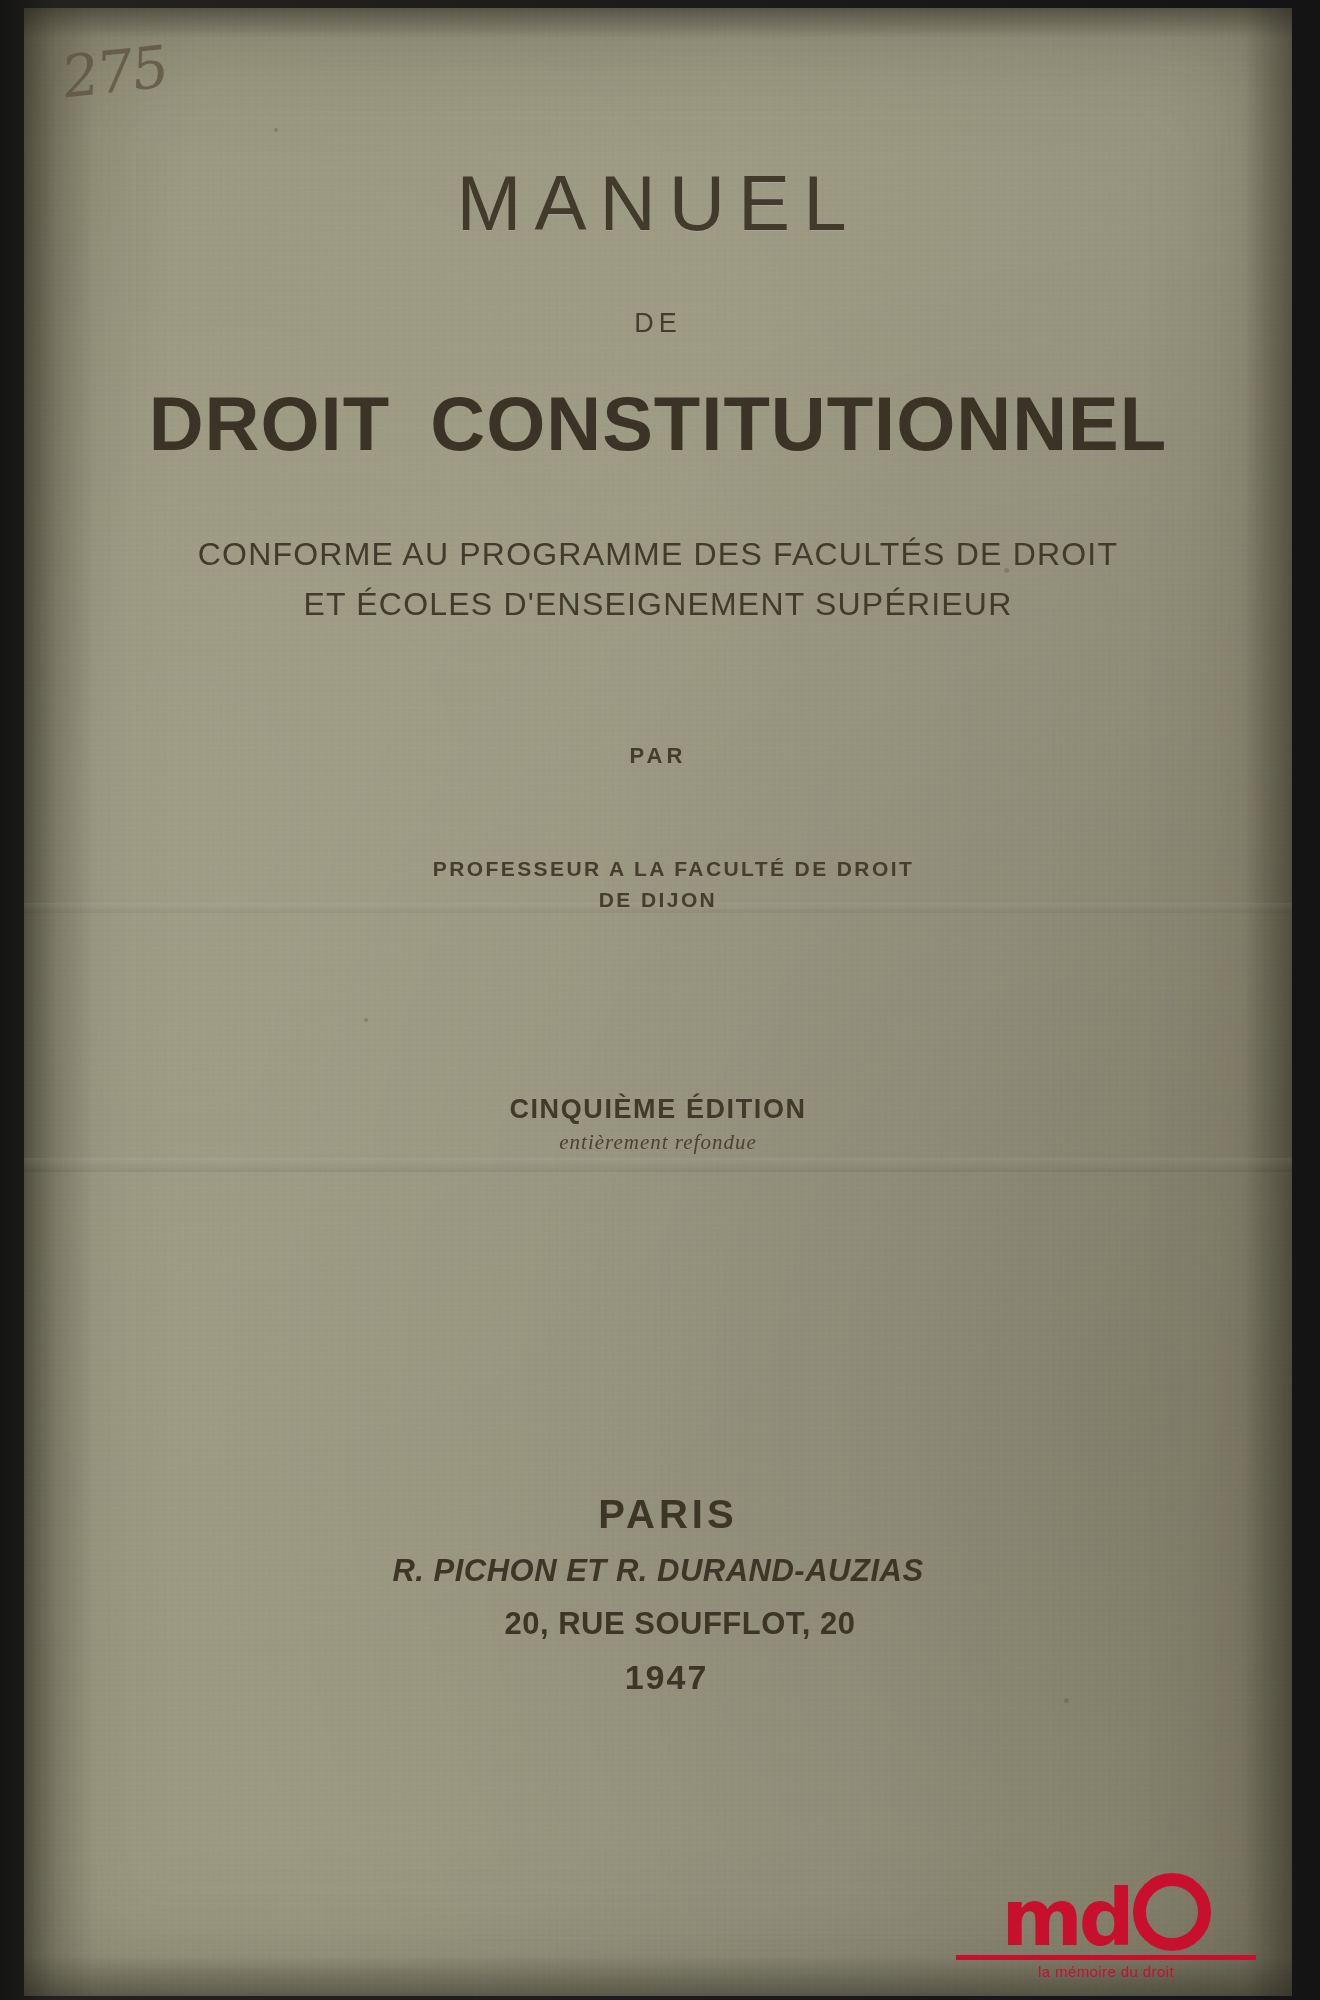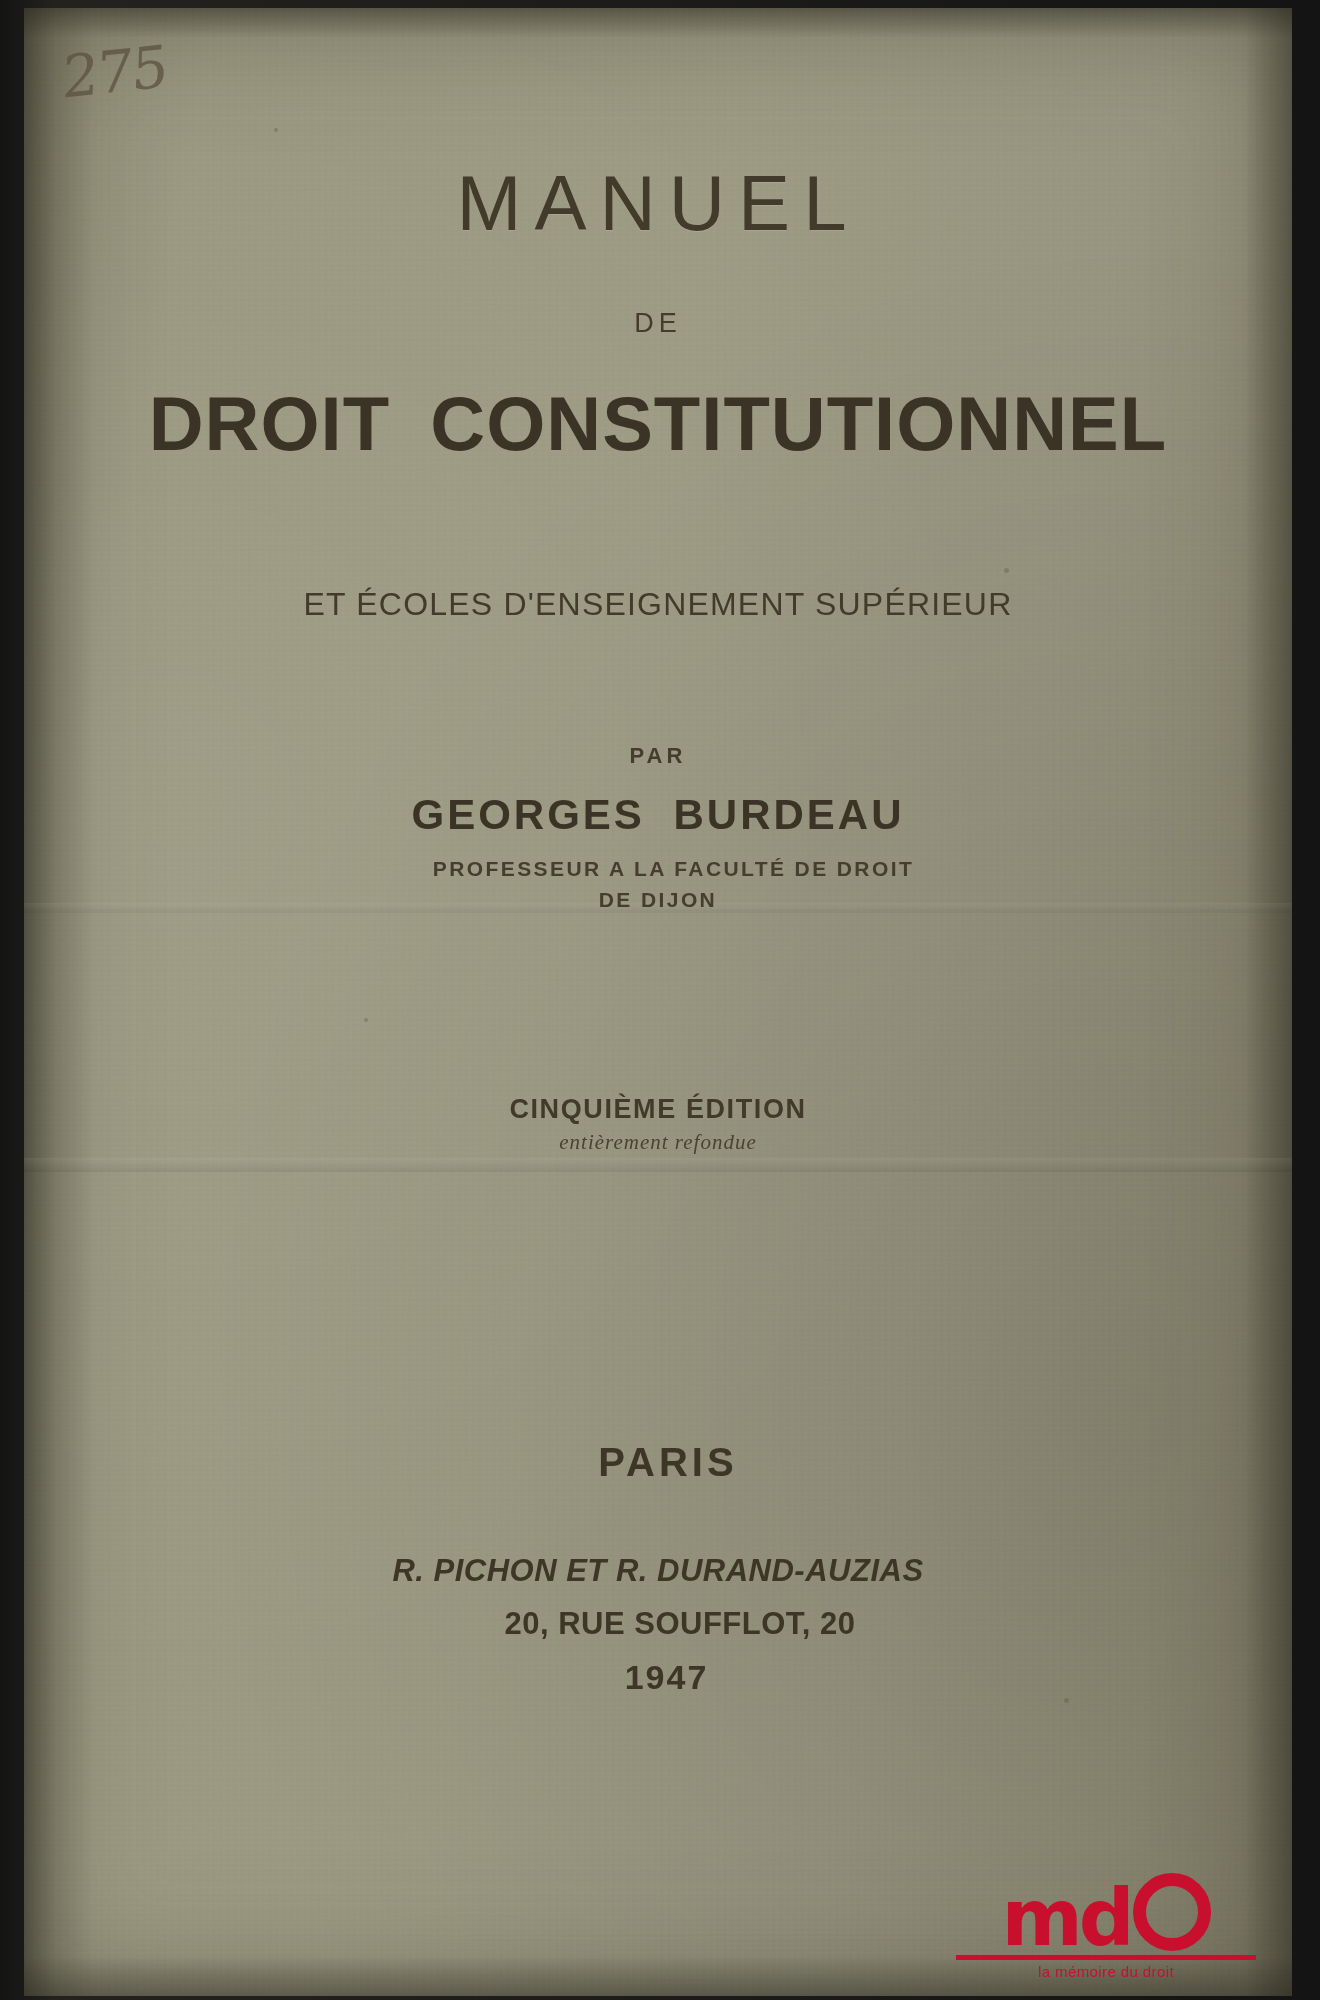--- a/index.html
+++ b/index.html
@@ -191,21 +191,21 @@
   .t-edition-sub {
     top: 1122px;
     font-size: 21px;
     font-style: italic;
     letter-spacing: 1px;
     color: #4a4333;
     font-family: "Liberation Serif", serif;
   }
 
   .t-city {
-    top: 1432px;
+    top: 1484px;
     font-size: 40px;
     font-weight: bold;
     letter-spacing: 4px;
     color: #3d3627;
     padding-left: 20px;
   }
   .t-pub {
     top: 1490px;
     font-size: 33px;
     font-weight: bold;
@@ -295,24 +295,24 @@
     <div class="speck" style="left:250px; top:120px; width:4px; height:4px;"></div>
     <div class="speck" style="left:980px; top:560px; width:5px; height:5px;"></div>
     <div class="speck" style="left:340px; top:1010px; width:4px; height:4px;"></div>
     <div class="speck" style="left:1040px; top:1690px; width:5px; height:5px;"></div>
 
     <div class="shelfmark">275</div>
 
     <div class="text-block t-manuel">MANUEL</div>
     <div class="text-block t-de">DE</div>
     <div class="text-block t-title">DROIT  CONSTITUTIONNEL</div>
+    <div class="text-block t-sub1">CONFORME AU PROGRAMME DES FACULTÉS DE DROIT</div>
     <div class="text-block t-sub2">ET ÉCOLES D'ENSEIGNEMENT SUPÉRIEUR</div>
 
     <div class="text-block t-par">PAR</div>
-    <div class="text-block t-author">GEORGES BURDEAU</div>
     <div class="text-block t-aff1">PROFESSEUR A LA FACULTÉ DE DROIT</div>
     <div class="text-block t-edition">CINQUIÈME ÉDITION</div>
 
     <div class="text-block t-aff2">DE DIJON</div>
     <div class="text-block t-edition-sub">entièrement refondue</div>
 
     <div class="text-block t-city">PARIS</div>
     <div class="text-block t-pub2">R. PICHON ET R. DURAND-AUZIAS</div>
     <div class="text-block t-addr">20, RUE SOUFFLOT, 20</div>
     <div class="text-block t-year">1947</div>

